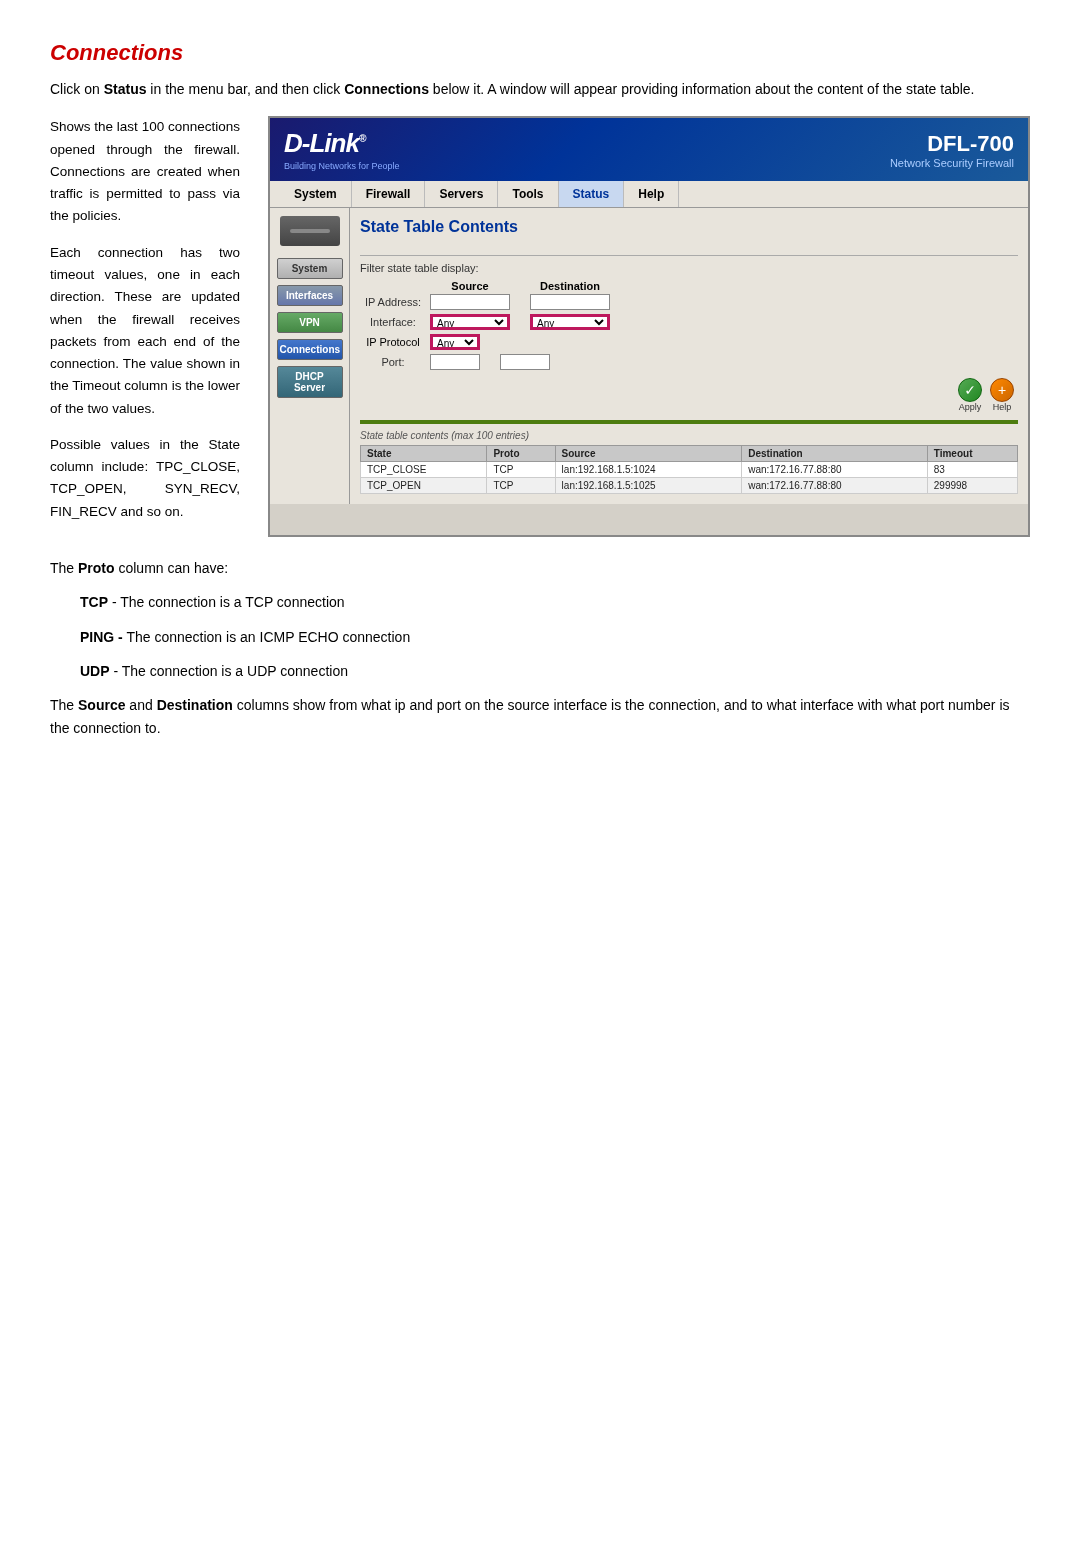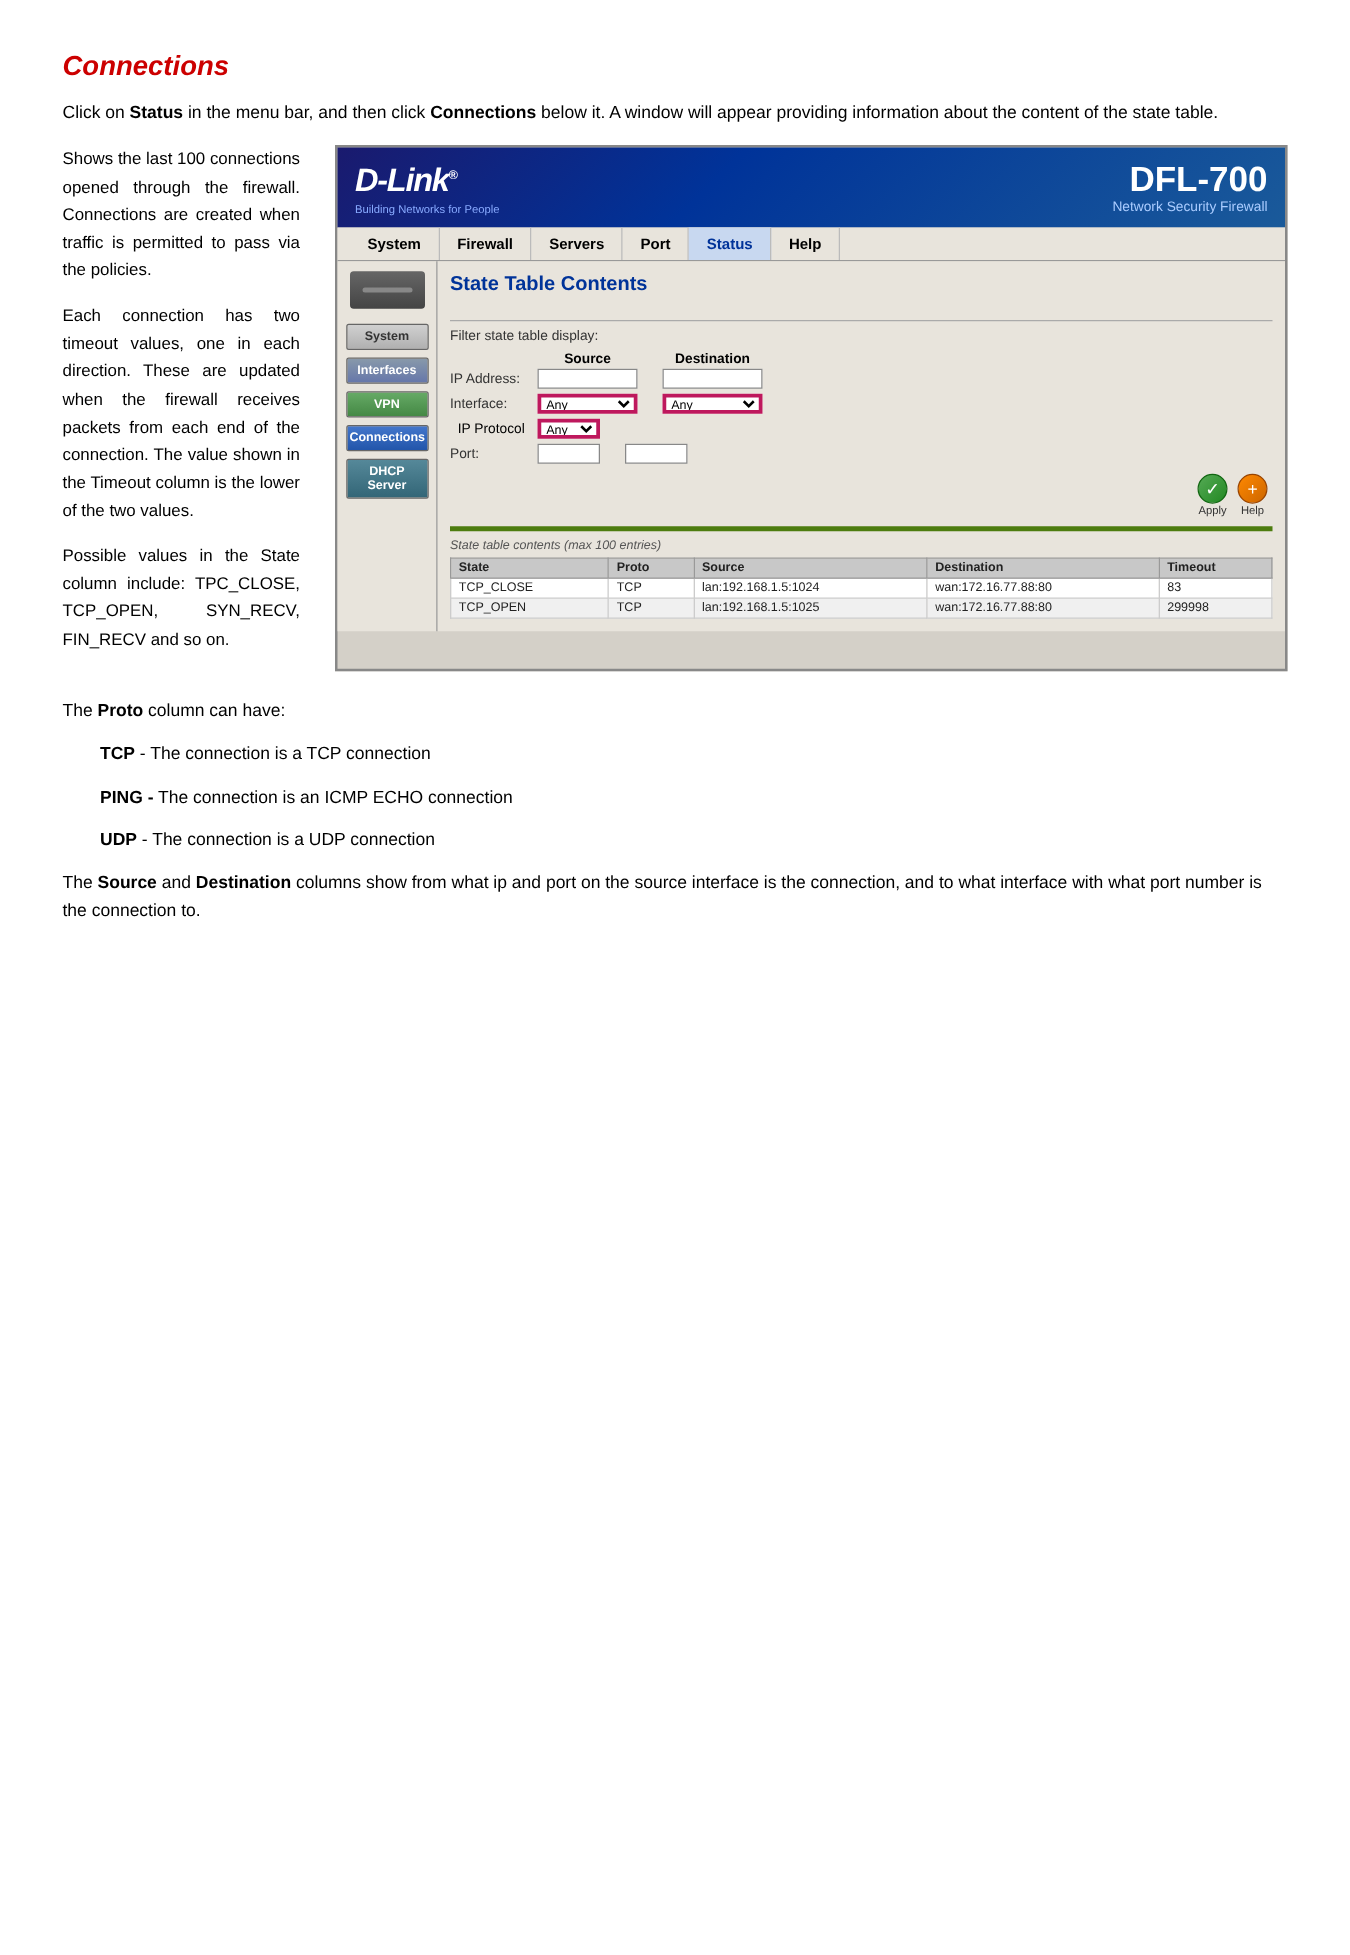--- a/index.html
+++ b/index.html
@@ -85,21 +85,21 @@
       color: #88aaff;
       margin-top: 2px;
     }
 
     .dlink-product {
       text-align: right;
       color: white;
     }
 
     .dlink-model {
-      font-size: 28px;
+      font-size: 22px;
       font-weight: bold;
     }
 
     .dlink-desc {
       font-size: 11px;
       color: #aaccff;
     }
 
     
     .dlink-nav {
@@ -201,21 +201,21 @@
 
     .filter-row {
       display: flex;
       align-items: center;
       margin-bottom: 4px;
       font-size: 11px;
     }
 
     .filter-row label {
       width: 70px;
-      text-align: left;
+      text-align: center;
       padding-right: 4px;
       color: #333;
     }
 
     .filter-input {
       width: 80px;
       height: 16px;
       border: 1px solid #888;
       background: #fff;
       font-size: 10px;
@@ -379,21 +379,21 @@
       <div class="dlink-product">
         <div class="dlink-model">DFL-700</div>
         <div class="dlink-desc">Network Security Firewall</div>
       </div>
     </div>
 
     <div class="dlink-nav">
       <div class="nav-item nav-system">System</div>
       <div class="nav-item nav-firewall">Firewall</div>
       <div class="nav-item nav-servers">Servers</div>
-      <div class="nav-item nav-tools">Port</div>
+      <div class="nav-item nav-tools">Tools</div>
       <div class="nav-item nav-status">Status</div>
       <div class="nav-item nav-help">Help</div>
     </div>
 
     <div class="dlink-main">
 
       <div class="dlink-sidebar">
         <div class="sidebar-device"></div>
         <div class="sidebar-btn gray">System</div>
         <div class="sidebar-btn blue-gray">Interfaces</div>

